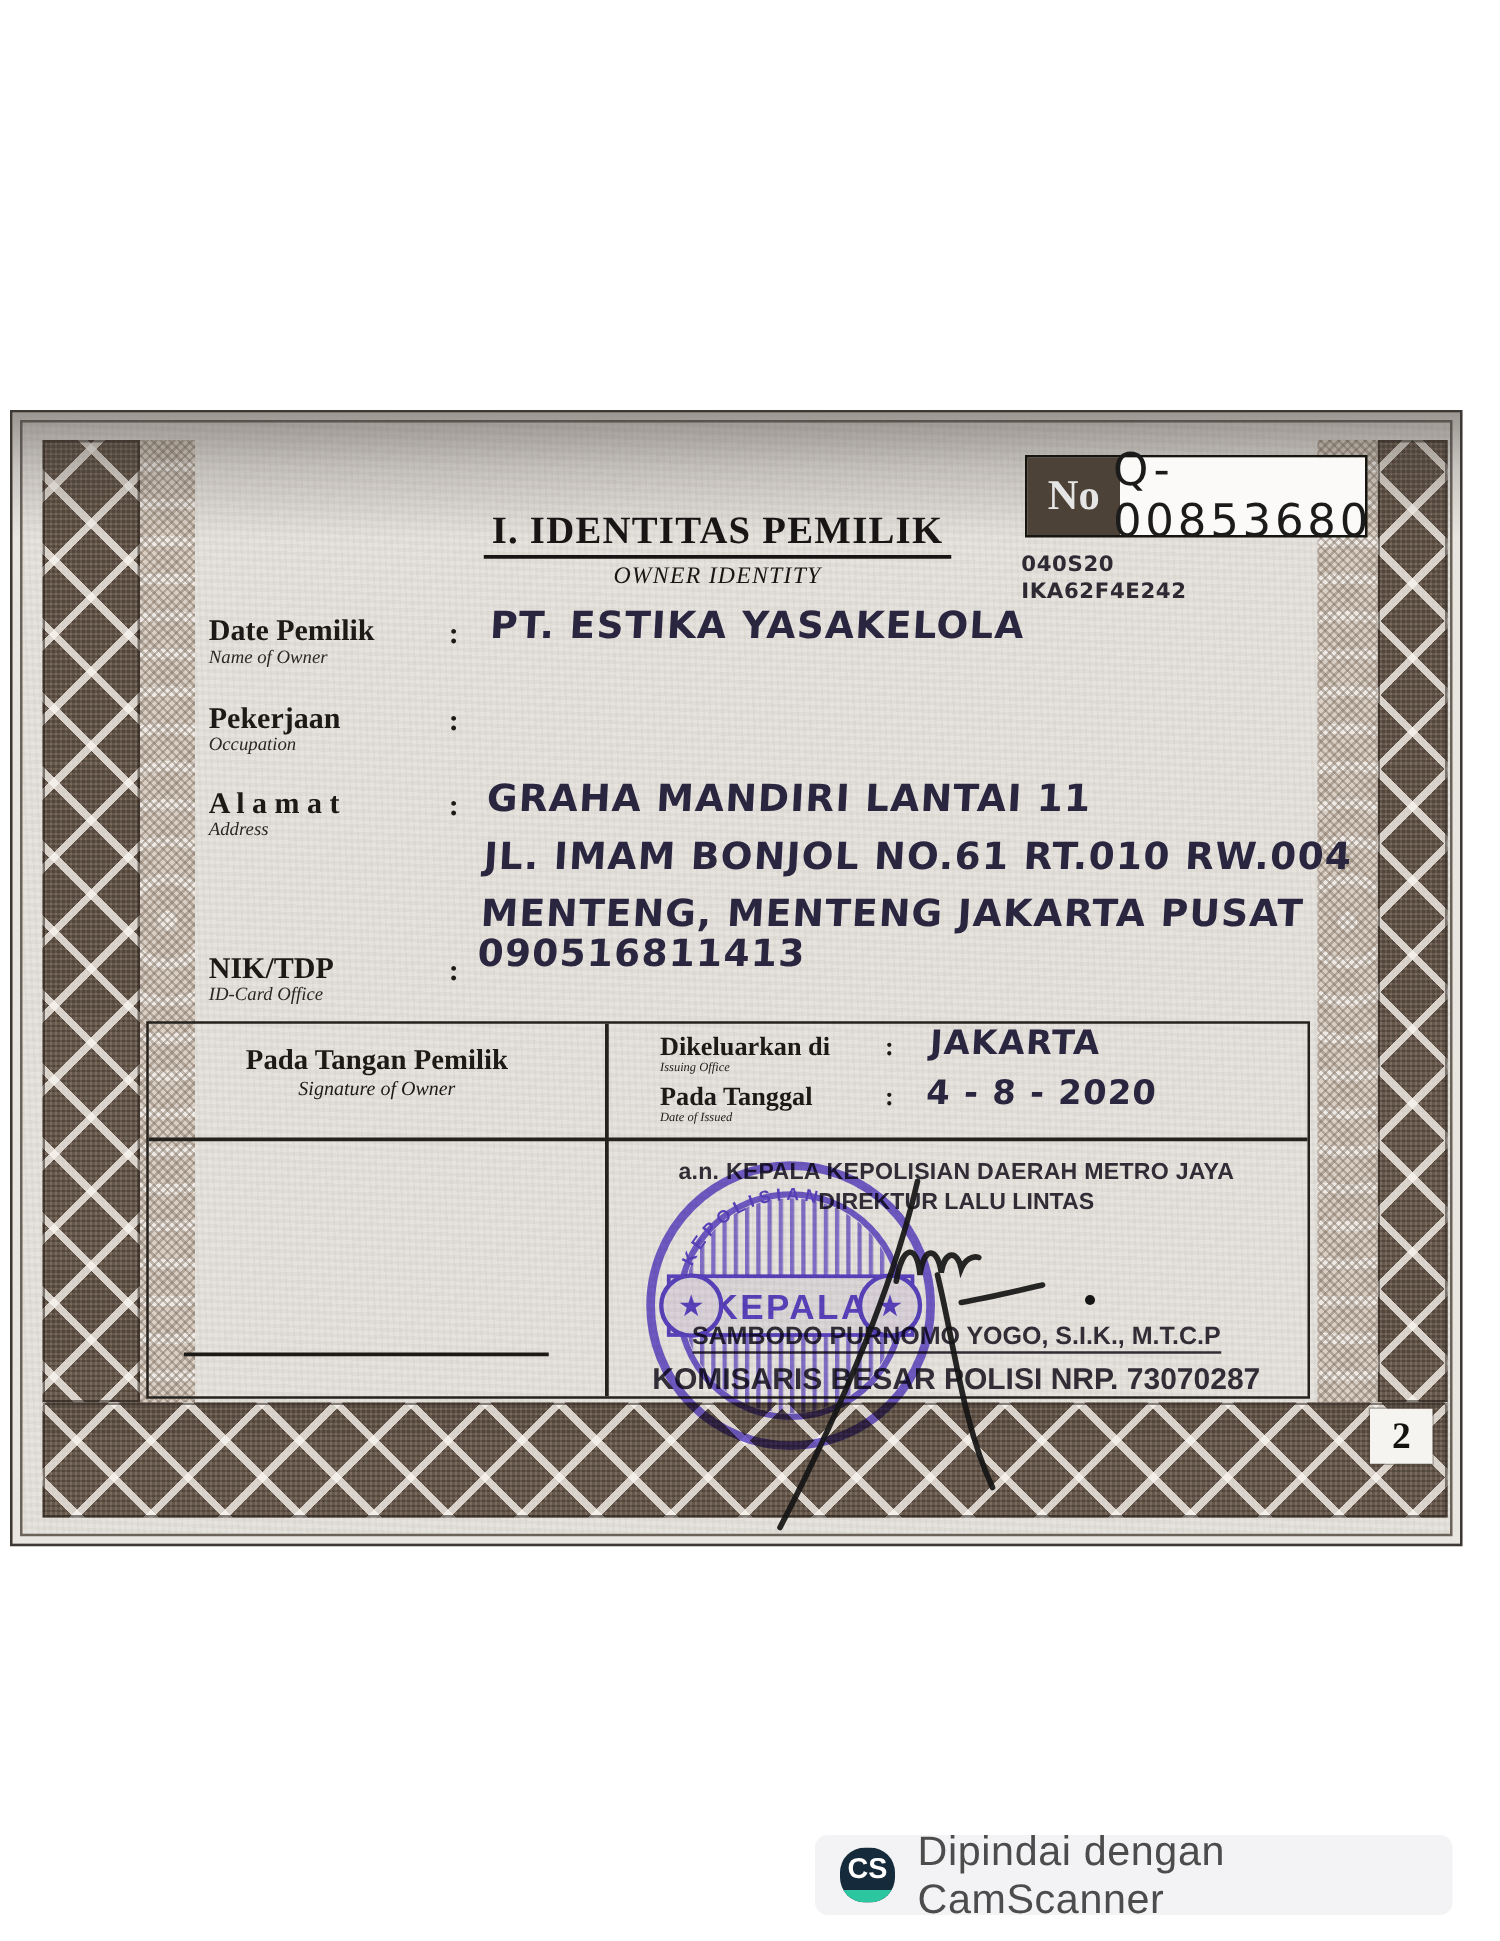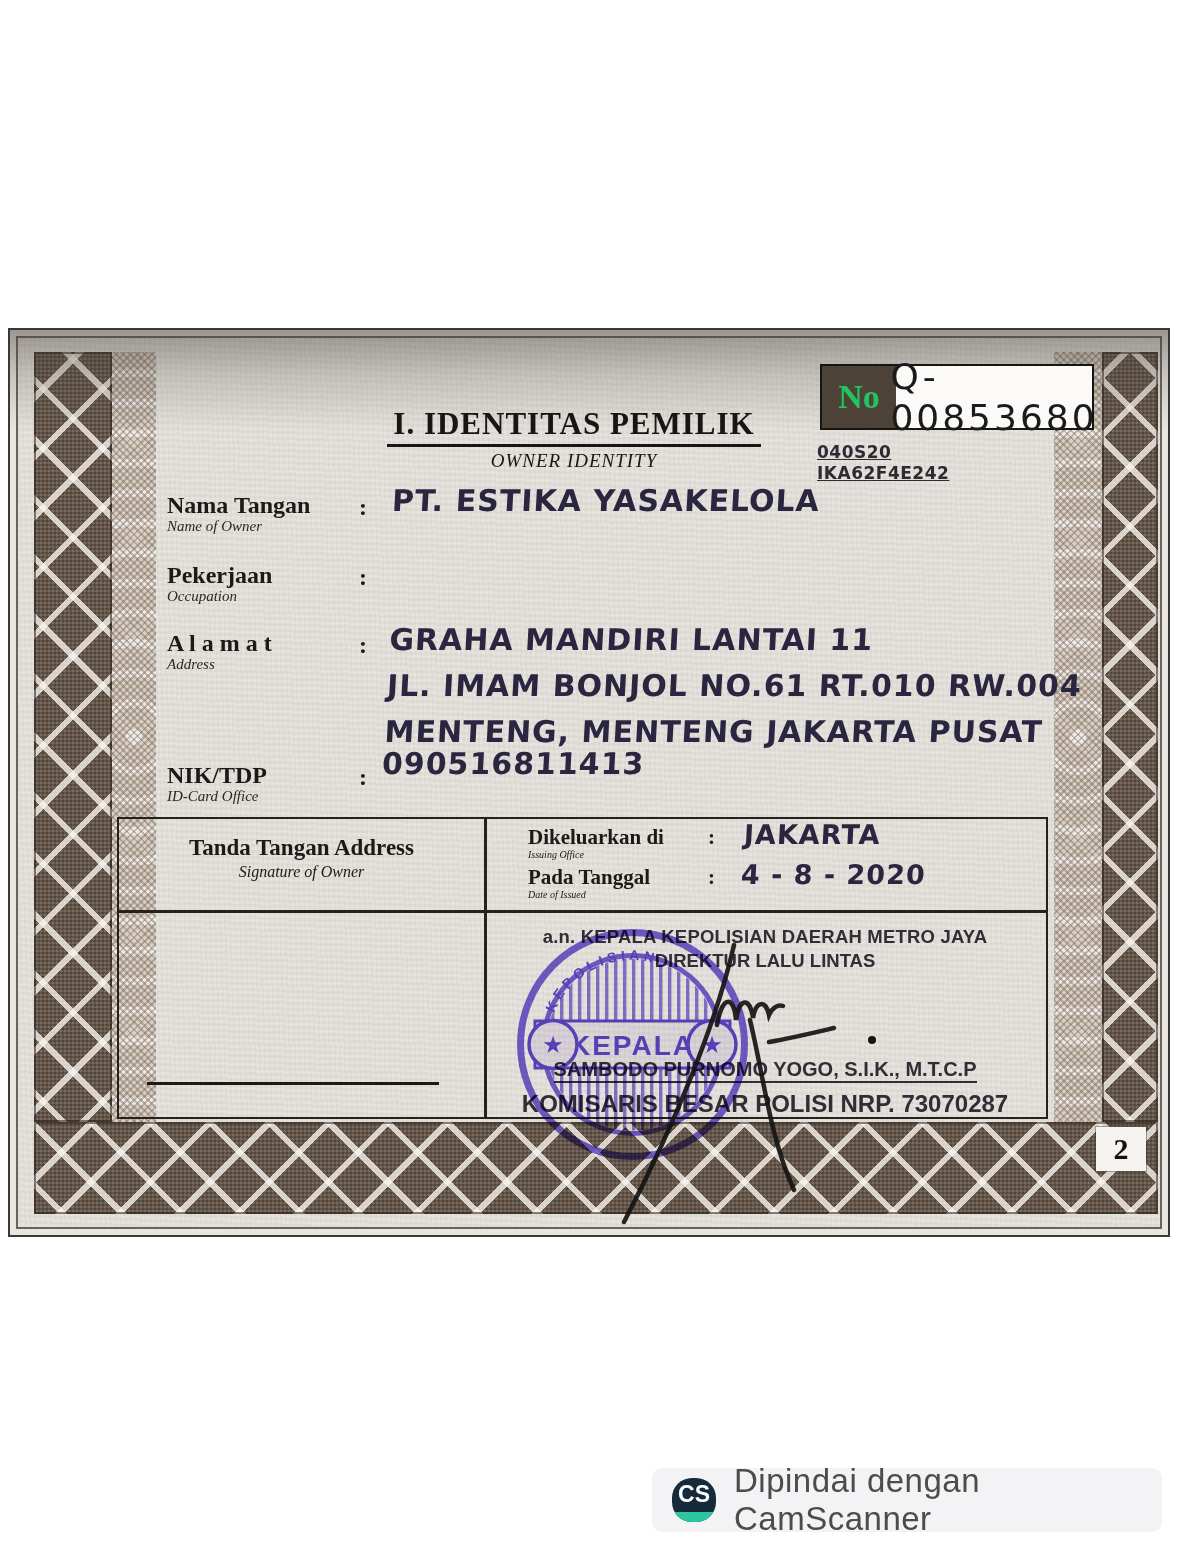--- a/index.html
+++ b/index.html
@@ -34,26 +34,26 @@
       repeating-radial-gradient(circle at 50% 50%, rgba(255,255,255,.55) 0 8px, transparent 8px 30px);}
   .b-left{left:24px;top:22px;width:78px;height:770px;}
   .b-left-light{left:102px;top:22px;width:44px;height:770px;}
   .b-right{left:1092px;top:22px;width:56px;height:770px;}
   .b-right-light{left:1044px;top:22px;width:48px;height:770px;}
   .b-bottom{left:24px;top:792px;width:1124px;height:92px;}
 
   
   .serial{position:absolute;left:810px;top:34px;height:62px;display:flex;z-index:7;
           border:2px solid #17150f;}
-  .serial-no{width:74px;background:#4c4237;color:#22c55e;display:flex;align-items:center;justify-content:center;
+  .serial-no{width:74px;background:#4c4237;color:#e5e5e5;display:flex;align-items:center;justify-content:center;
              font-weight:bold;font-size:34px;font-family:"Liberation Serif",serif;}
   .serial-num{width:196px;background:#fbfaf8;color:#1b1b1b;display:flex;align-items:center;justify-content:center;
               font-family:"DejaVu Sans",sans-serif;font-size:36px;letter-spacing:3px;}
   .codes{position:absolute;left:807px;top:112px;z-index:7;font-family:"DejaVu Sans",sans-serif;
-         font-weight:bold;font-size:17px;line-height:21px;color:#2e2a33;letter-spacing:.5px;text-decoration:underline;}
+         font-weight:bold;font-size:17px;line-height:21px;color:#2e2a33;letter-spacing:.5px;}
 
   
   .title-block{position:absolute;left:290px;top:76px;width:548px;text-align:center;z-index:7;color:#181614;}
   .doc-title{font-size:31px;font-weight:bold;letter-spacing:1px;display:inline-block;
              border-bottom:3px solid #181614;padding:0 6px 2px 6px;}
   .doc-subtitle{font-size:19px;font-style:italic;margin-top:3px;letter-spacing:1px;}
 
   
   .flabel{position:absolute;left:157px;z-index:5;color:#1c1a17;font-weight:bold;font-size:24px;line-height:26px;}
   .fsub{font-weight:normal;font-style:italic;font-size:15px;line-height:17px;color:#2a2724;}
@@ -127,21 +127,21 @@
       <div>040S20</div>
       <div>IKA62F4E242</div>
     </div>
 
     <div class="title-block">
       <div class="doc-title">I.  IDENTITAS PEMILIK</div>
       <div class="doc-subtitle">OWNER IDENTITY</div>
     </div>
 
     <div class="flabel" style="top:162px">
-      <div>Nama Tangan</div>
+      <div>Date Pemilik</div>
       <div class="fsub">Name of Owner</div>
     </div>
     <div class="fcolon" style="top:164px">:</div>
     <div class="fvalue hand" style="left:382px;top:153px">PT. ESTIKA YASAKELOLA</div>
 
     <div class="flabel" style="top:232px">
       <div>Pekerjaan</div>
       <div class="fsub">Occupation</div>
     </div>
     <div class="fcolon" style="top:234px">:</div>
@@ -163,21 +163,21 @@
       <div class="fsub">ID-Card Office</div>
     </div>
     <div class="fcolon" style="top:434px">:</div>
     <div class="fvalue hand" style="left:372px;top:416px">090516811413</div>
 
     <div class="id-table">
       <div class="vdiv"></div>
       <div class="hdiv"></div>
 
       <div class="sig-head">
-        <div class="l1">Tanda Tangan Address</div>
+        <div class="l1">Pada Tangan Pemilik</div>
         <div class="l2">Signature of Owner</div>
       </div>
 
       <div class="issue-cell">
         <div class="issue-label" style="left:42px;top:6px">Dikeluarkan di</div>
         <div class="issue-colon" style="left:222px;top:6px">:</div>
         <div class="issue-val hand" style="left:258px;top:0px">JAKARTA</div>
         <div class="issue-sub" style="left:42px;top:30px">Issuing Office</div>
         <div class="issue-label" style="left:42px;top:46px">Pada Tanggal</div>
         <div class="issue-colon" style="left:222px;top:46px">:</div>

